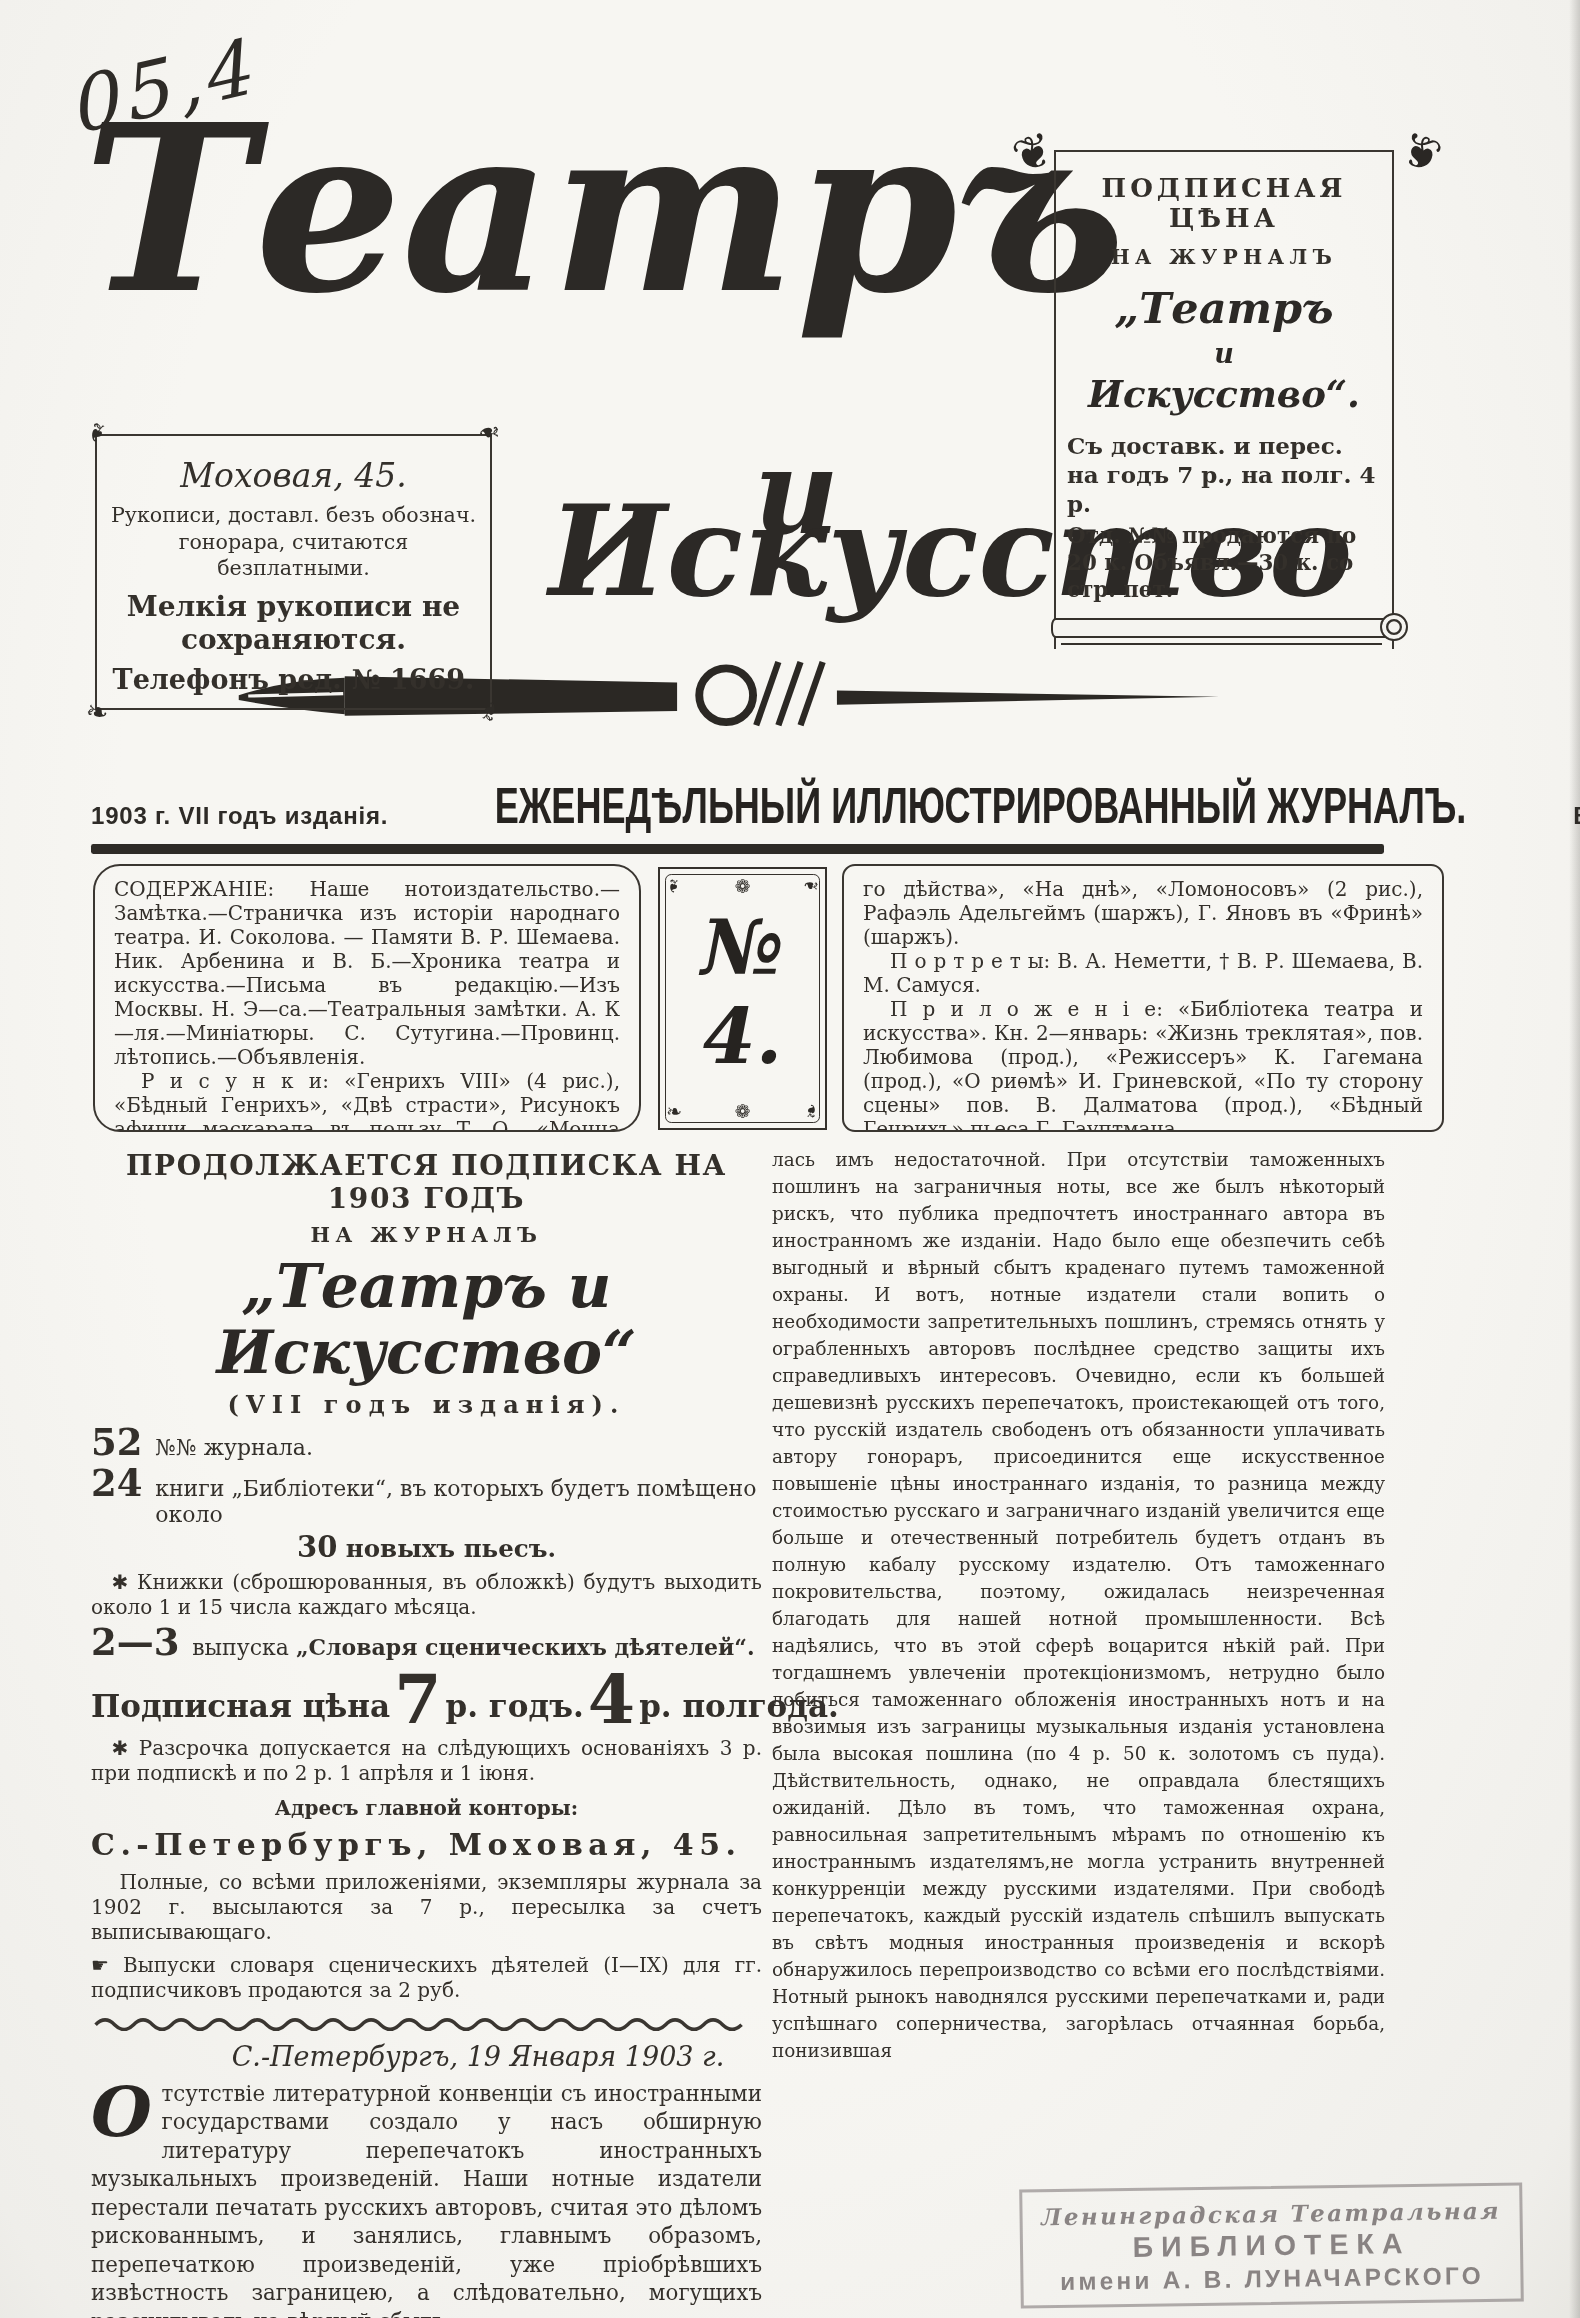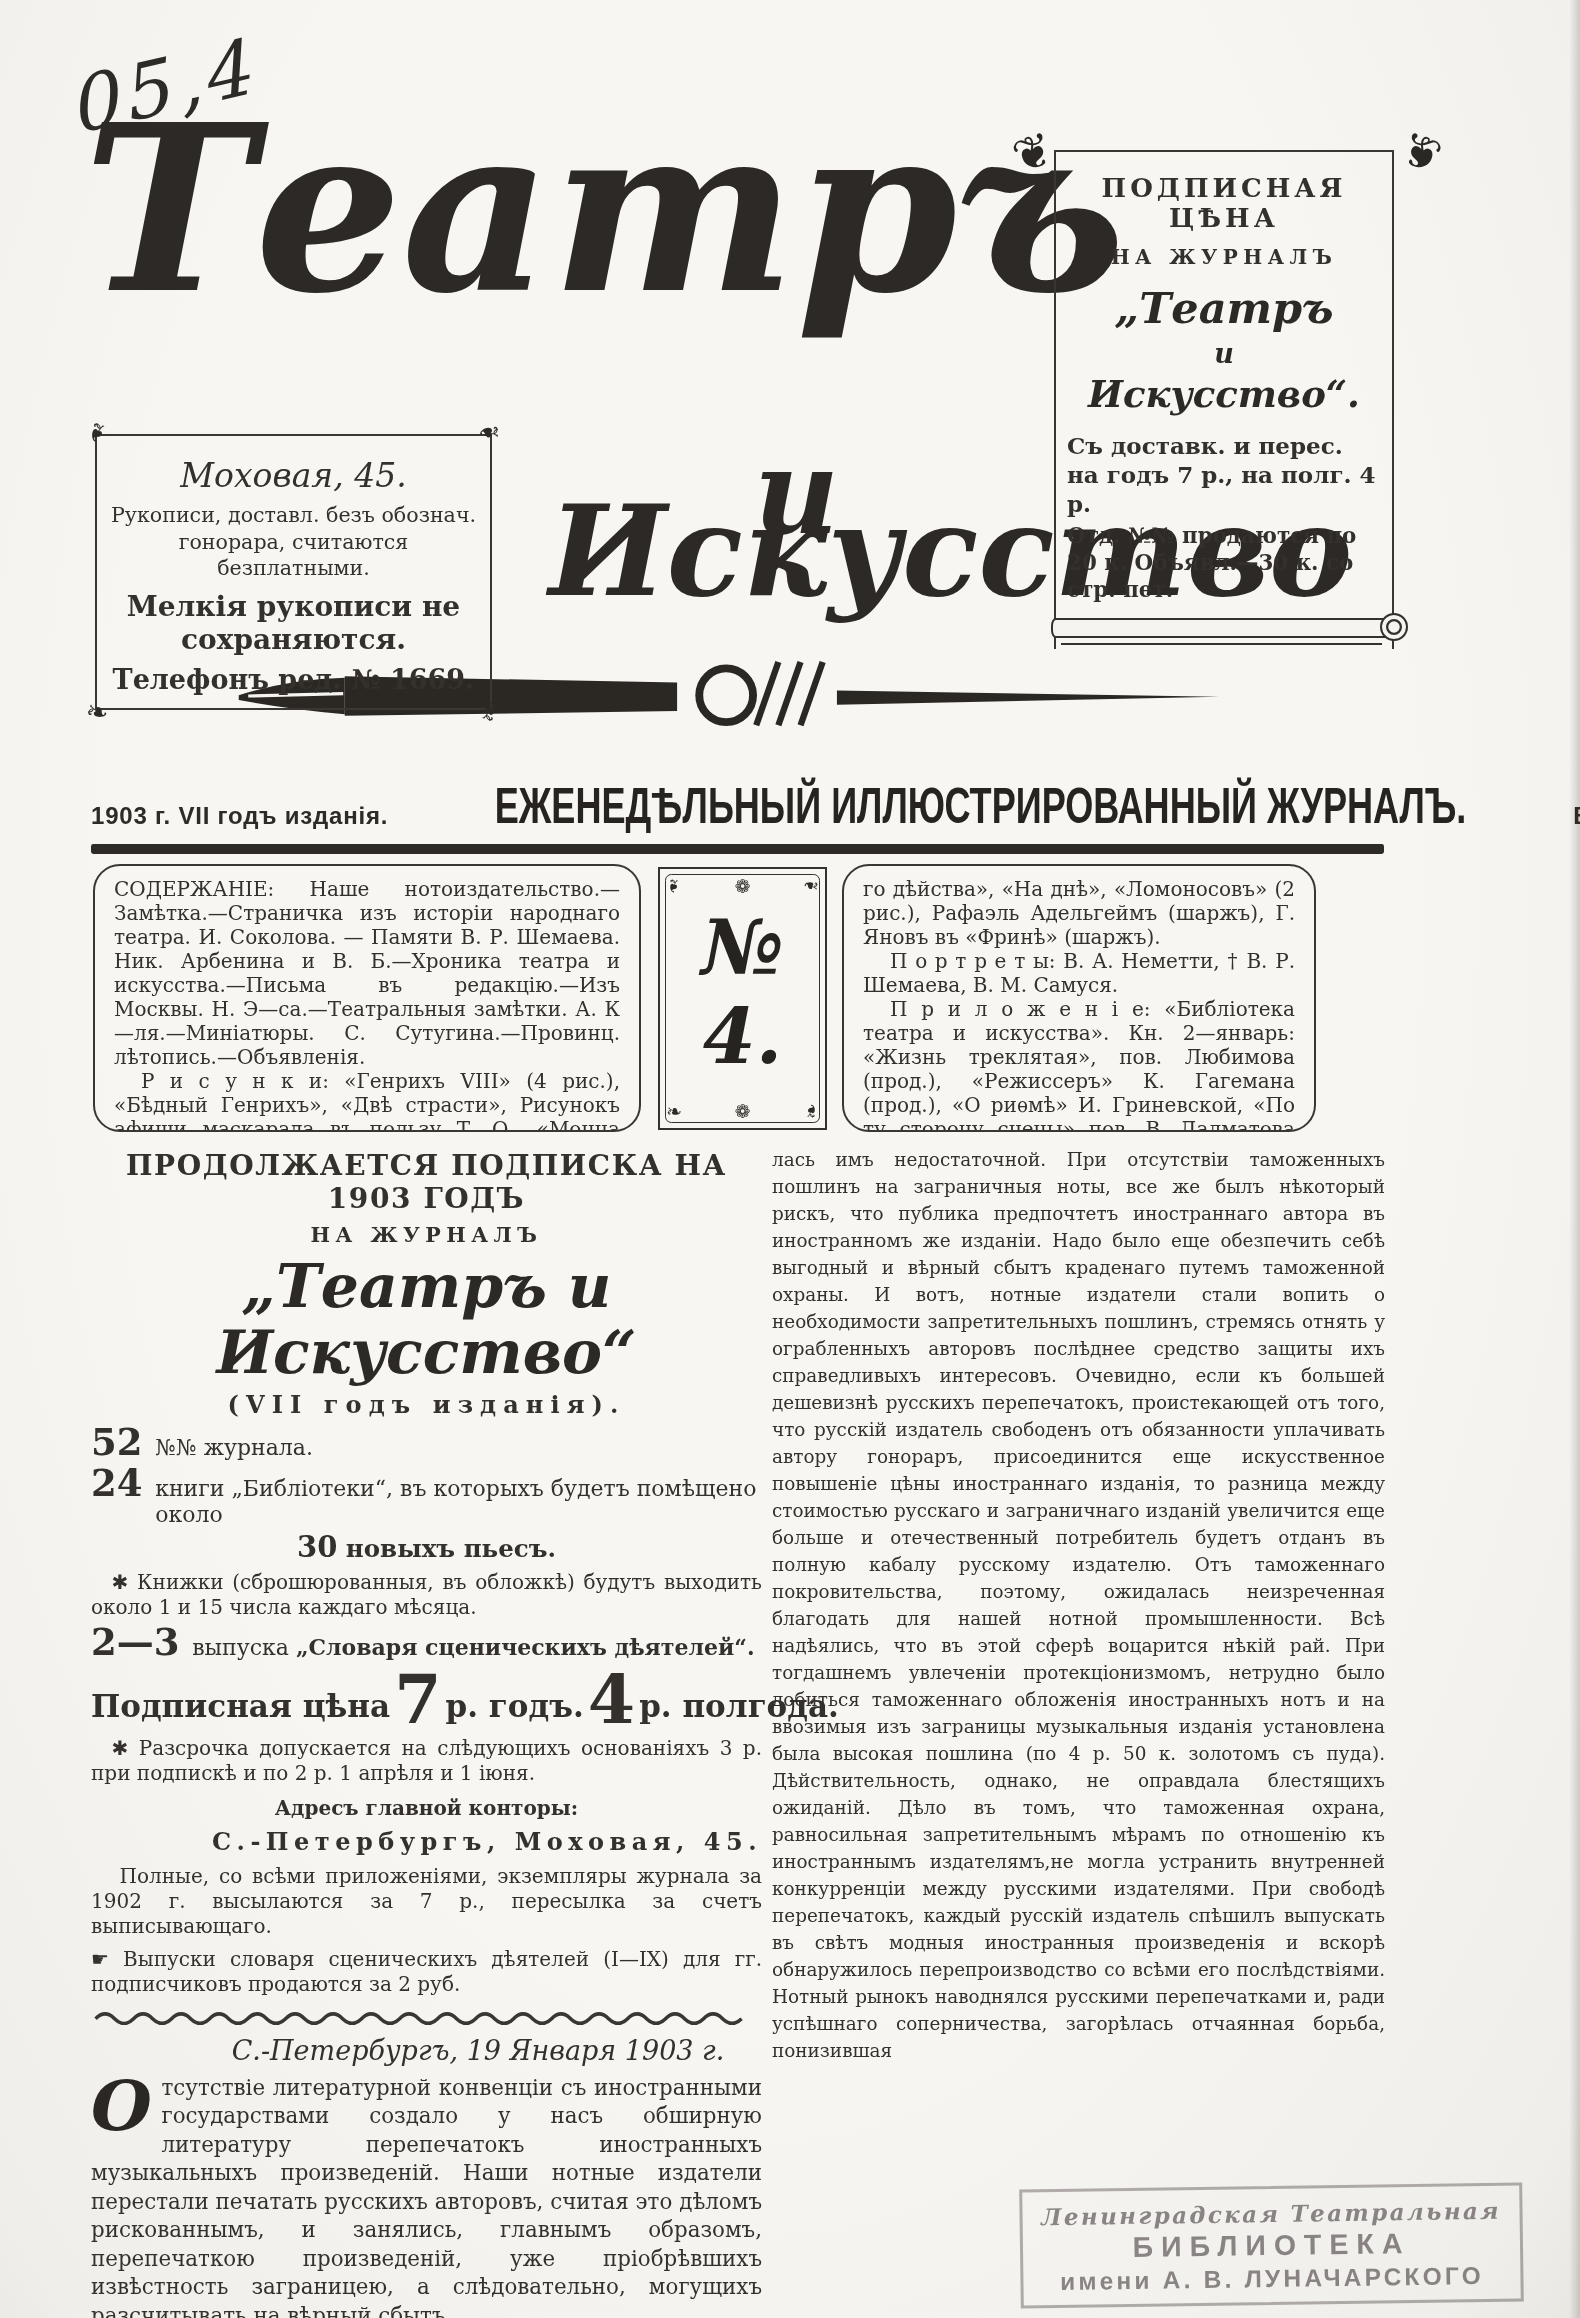--- a/index.html
+++ b/index.html
@@ -63,21 +63,21 @@
   .band{left:91px;top:784px;width:1293px;display:flex;justify-content:space-between;align-items:baseline;}
   .band-sm{font-family:"Liberation Sans",sans-serif;font-weight:bold;font-size:24px;letter-spacing:0.8px;color:#2e2b27;white-space:nowrap;}
   .band-big{font-family:"Liberation Sans",sans-serif;font-weight:bold;font-size:44px;letter-spacing:0px;
     transform:scaleX(.82) scaleY(1.12);transform-origin:center bottom;color:#262320;white-space:nowrap;}
   .rule{left:91px;top:844px;width:1293px;height:10.3px;background:#2e2b27;border-radius:2.4px;}
 
   
   .cbox{border:2.8px solid #3a3631;border-radius:27px;padding:11px 19px;box-sizing:border-box;
     font-size:20px;line-height:24px;text-align:justify;height:268px;overflow:hidden;}
   .c-left{left:93px;top:864px;width:548px;}
-  .c-right{left:842px;top:864px;width:474px;}
+  .c-right{left:842px;top:864px;width:602px;border-radius:13px;}
   .cbox p{margin:0;}
   .cbox p.ind{text-indent:27px;}
   .c-num{left:658px;top:867px;width:169px;height:263px;border:2px solid #35312c;box-sizing:border-box;}
   .c-num::before{content:"";position:absolute;inset:4.7px;border:1.2px solid #35312c;border-radius:6.3px;}
   .num-text{position:absolute;left:0;right:0;top:50%;transform:translateY(-54%);
     text-align:center;font-size:76px;font-weight:bold;font-style:italic;color:#262320;}
   .sprig{position:absolute;left:0;right:0;text-align:center;font-family:"DejaVu Sans",sans-serif;
     font-size:19px;color:#2e2b27;}
   .sprig-t{top:6.3px;} .sprig-b{bottom:6.3px;}
   .nleaf{position:absolute;font-family:"DejaVu Sans",sans-serif;font-size:19px;color:#2e2b27;}
@@ -94,21 +94,21 @@
   .ad-num{font-weight:bold;font-size:37px;line-height:1;margin-right:12.7px;white-space:nowrap;}
   .ad-txt{font-size:22px;line-height:26px;}
   .ad-center{text-align:center;font-size:24.5px;font-weight:600;margin:1.6px 0 0;}
   .ad-center b{font-size:29px;}
   .ad-note{font-size:20px;line-height:24.5px;text-align:justify;margin:6.3px 0 0;text-indent:20.6px;}
   .price-row{text-align:center;margin:8px 0 0;white-space:nowrap;}
   .price-label{font-size:31px;font-weight:600;}
   .price-num{font-size:68px;font-weight:bold;line-height:.9;vertical-align:-6.3px;}
   .price-unit{font-size:31px;font-weight:600;}
   .office-label{font-size:20px;font-weight:600;text-align:center;margin:11px 0 0;}
-  .office-addr{font-size:24px;font-weight:600;letter-spacing:5.5px;text-align:right;margin:6.3px 0 0;}
+  .office-addr{font-size:30px;font-weight:600;letter-spacing:5.5px;text-align:left;margin:6.3px 0 0;}
   .ad-p{font-size:20px;line-height:25px;text-align:justify;margin:8px 0 0;}
   .ad-p.ind{text-indent:28.5px;}
   .wavy{display:block;margin:9.5px auto 0;}
   .dateline{font-size:27px;font-style:italic;text-align:center;padding-left:103px;margin:9.5px 0 0;}
   .body-p{font-size:21.4px;line-height:28.5px;text-align:justify;margin:8px 0 0;}
   .dropcap{float:left;font-size:70px;line-height:52px;margin:6.3px 9.5px 0 0;font-weight:bold;font-style:italic;color:#2a2724;}
 
   
   .right-col{left:772px;top:1146px;width:613px;font-size:18.4px;line-height:27px;text-align:justify;}
 

